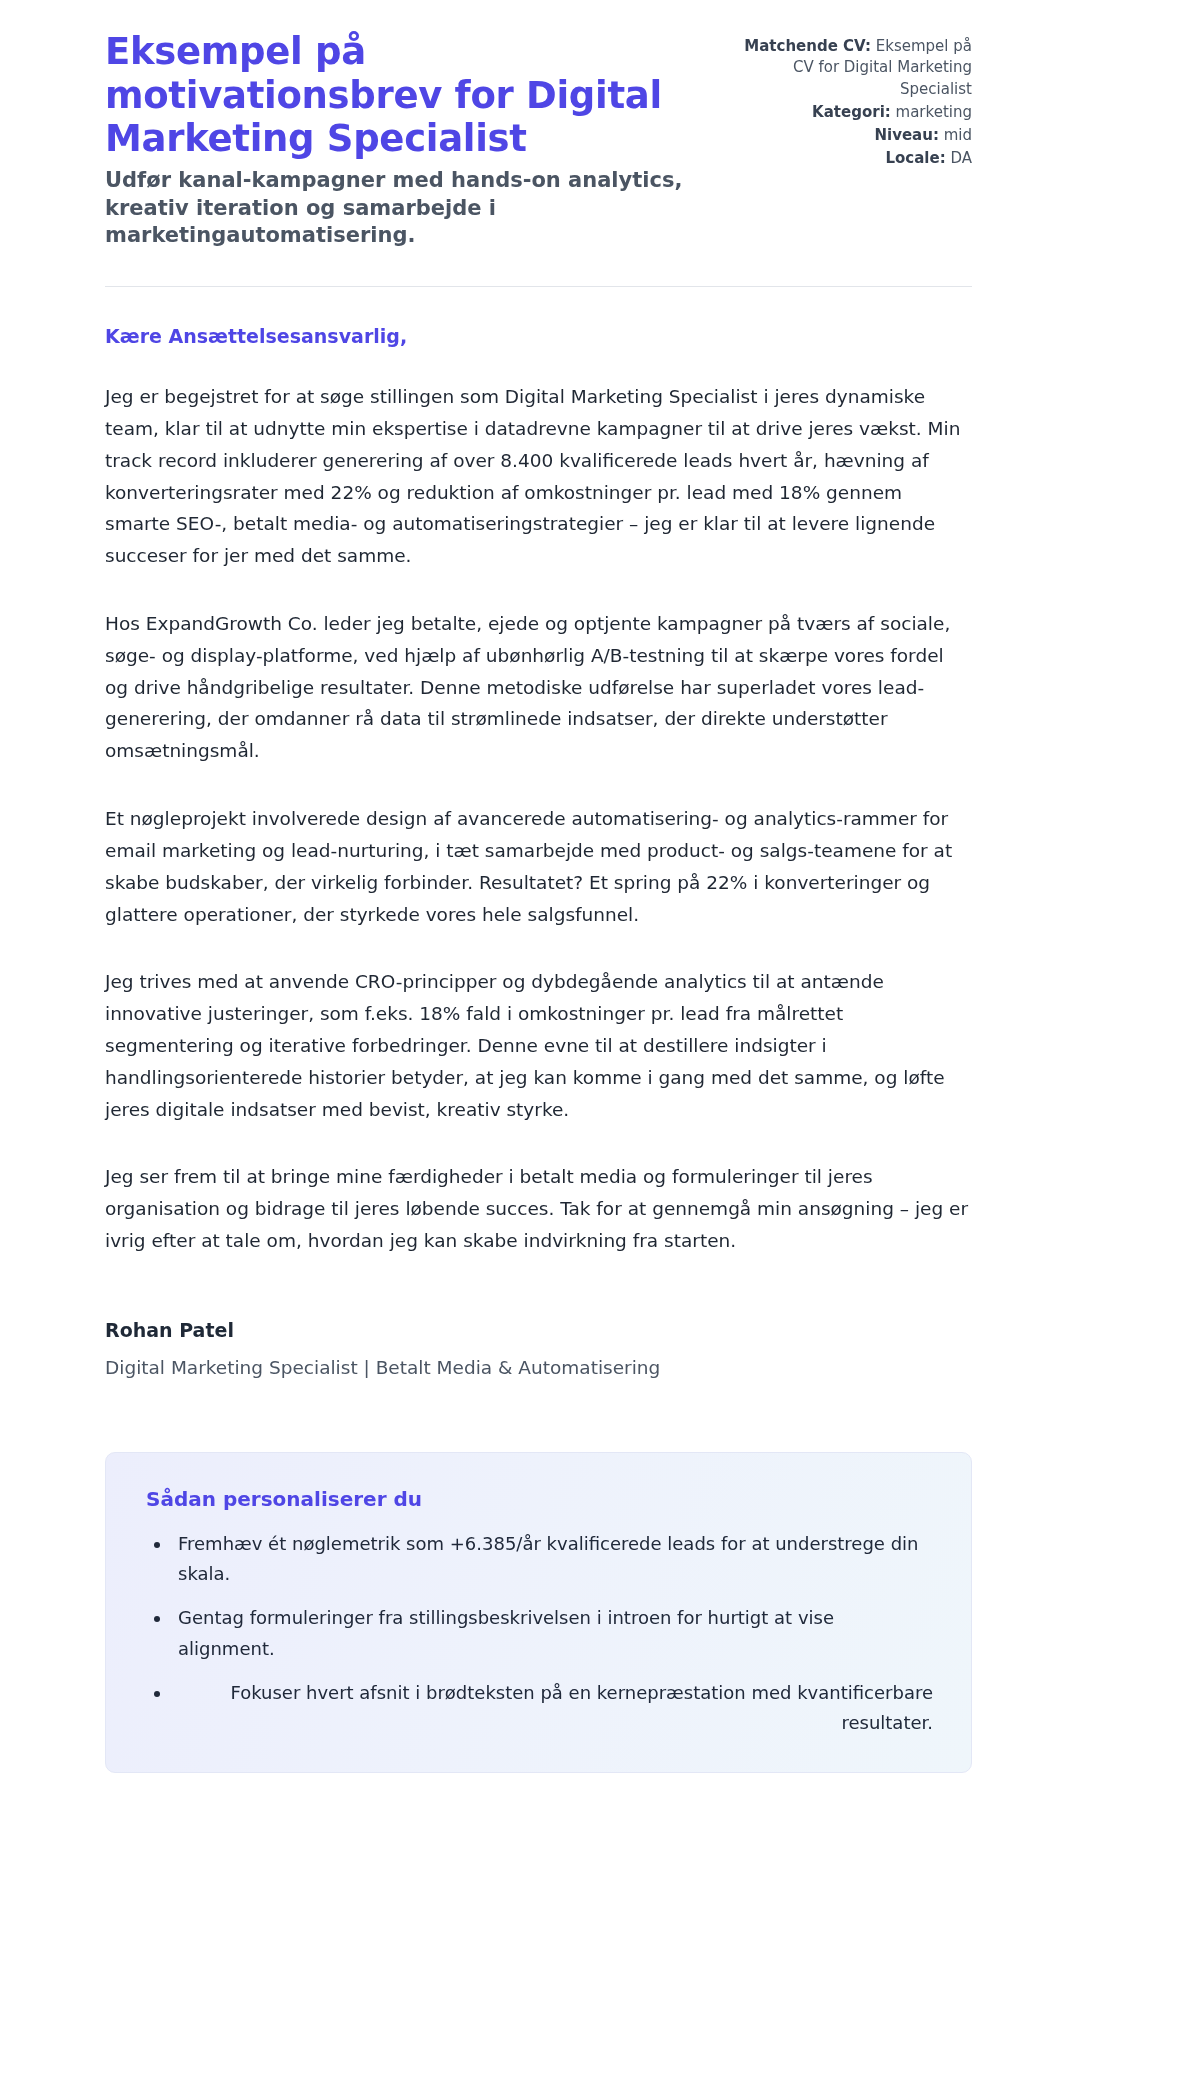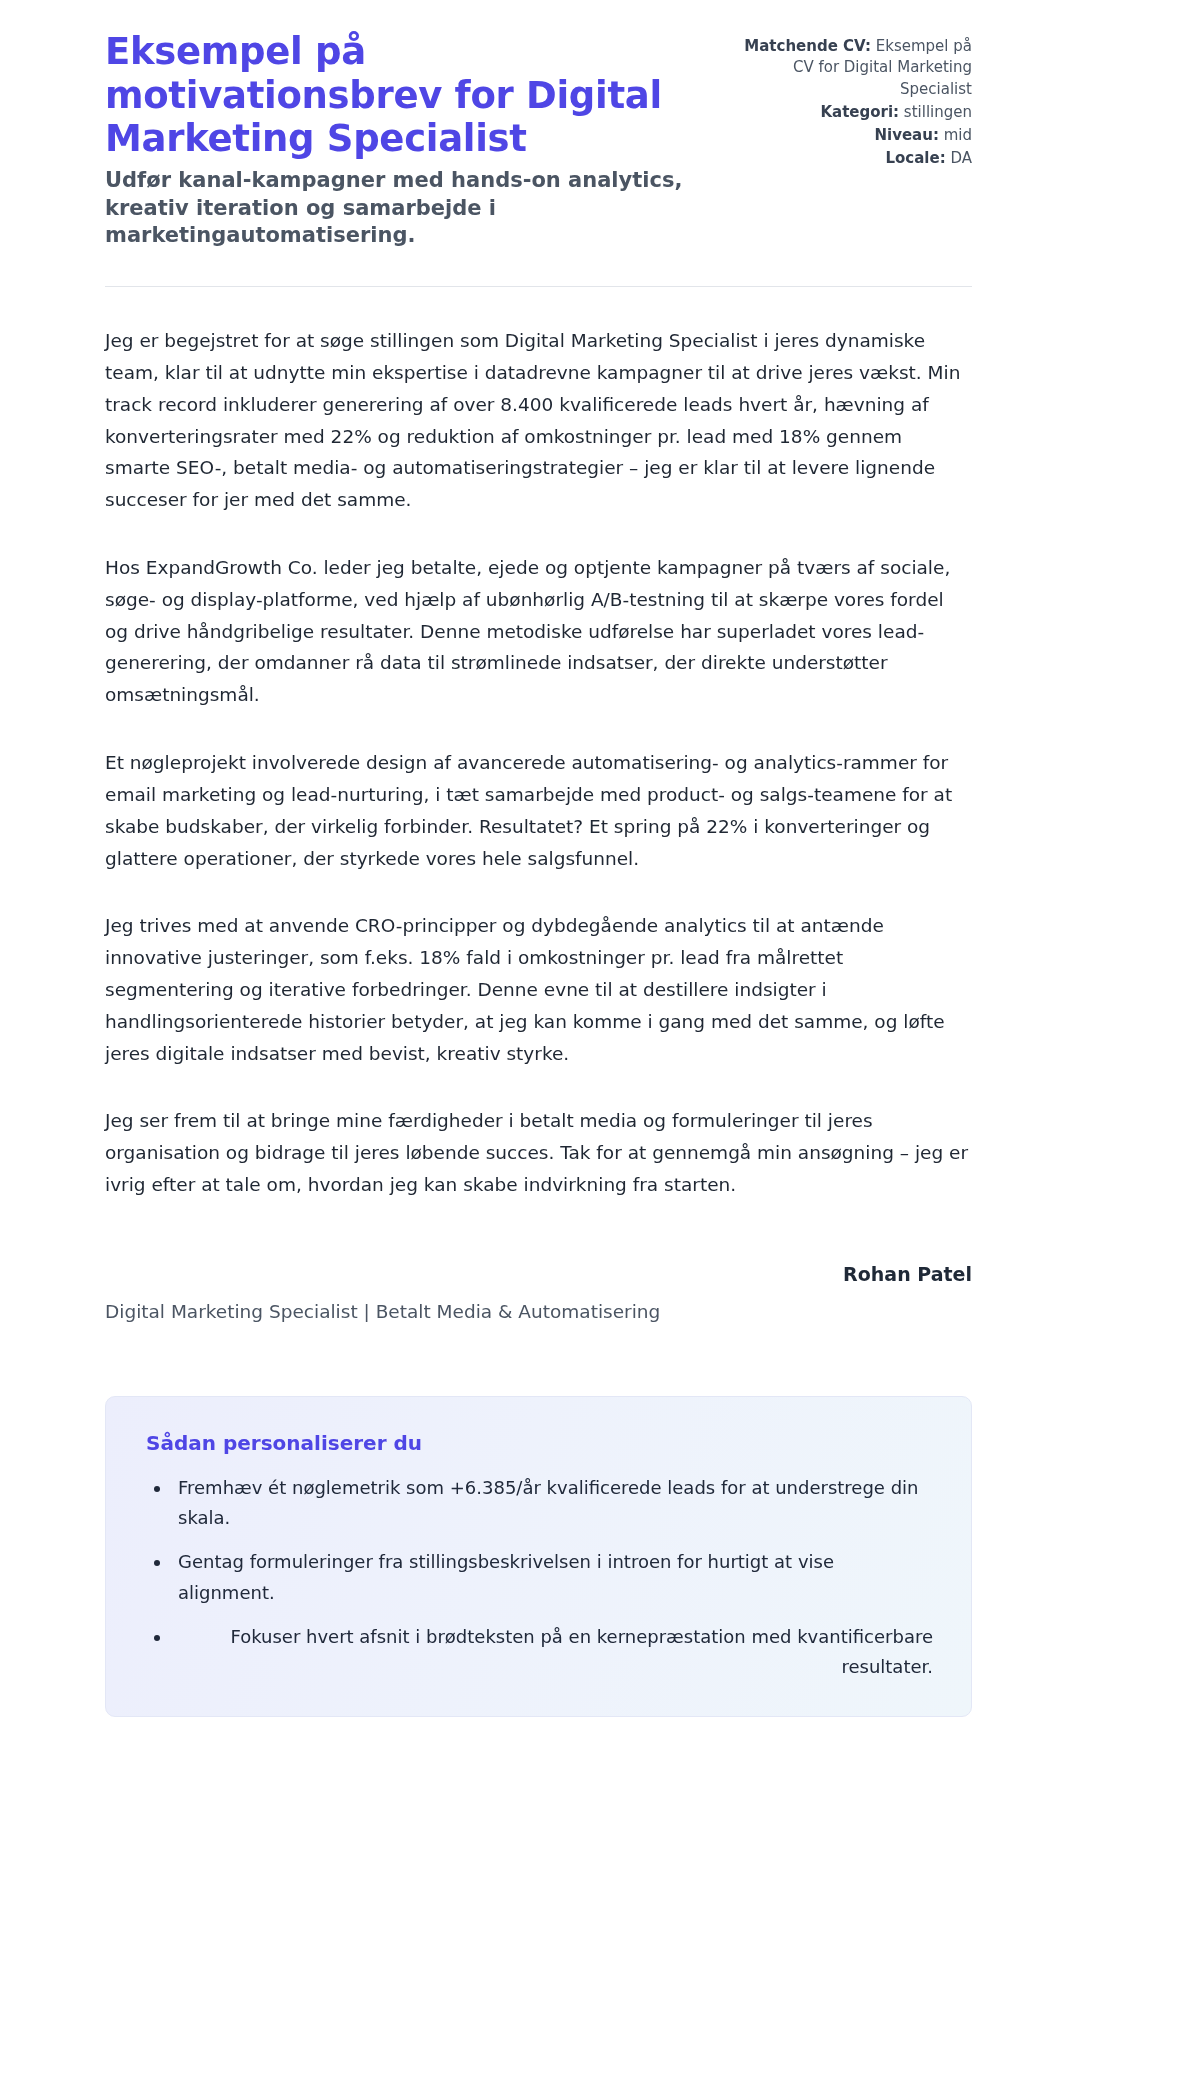--- a/index.html
+++ b/index.html
@@ -93,21 +93,20 @@
 
   
   .signature {
     margin-top: 62px;
   }
   .sign-name {
     margin: 0 0 16px 0;
     font-size: 19px;
     font-weight: 700;
     color: #1f2937;
-    text-align: right;
   }
   .sign-role {
     margin: 0;
     font-size: 18.5px;
     font-weight: 400;
     color: #4b5563;
   }
 
   
   .tags {
@@ -164,36 +163,37 @@
       <h1 class="doc-title">Eksempel på motivationsbrev for Digital Marketing Specialist</h1>
       <p class="doc-subtitle">Udfør kanal-kampagner med hands-on analytics, kreativ iteration og samarbejde i marketingautomatisering.</p>
     </div>
     <div class="header-meta">
       <div class="meta-row">
         <span class="meta-label">Matchende CV:</span>
         <span class="meta-value">Eksempel på CV for Digital Marketing Specialist</span>
       </div>
       <div class="meta-row">
         <span class="meta-label">Kategori:</span>
-        <span class="meta-value">stillingen</span>
+        <span class="meta-value">marketing</span>
       </div>
       <div class="meta-row">
         <span class="meta-label">Niveau:</span>
         <span class="meta-value">mid</span>
       </div>
       <div class="meta-row">
         <span class="meta-label">Locale:</span>
         <span class="meta-value">DA</span>
       </div>
     </div>
   </div>
 
   <hr class="divider">
 
   <div class="letter">
+    <p class="salutation">Kære Ansættelsesansvarlig,</p>
     <p class="body-par">Jeg er begejstret for at søge stillingen som Digital Marketing Specialist i jeres dynamiske team, klar til at udnytte min ekspertise i datadrevne kampagner til at drive jeres vækst. Min track record inkluderer generering af over 8.400 kvalificerede leads hvert år, hævning af konverteringsrater med 22% og reduktion af omkostninger pr. lead med 18% gennem smarte SEO-, betalt media- og automatiseringstrategier – jeg er klar til at levere lignende succeser for jer med det samme.</p>
     <p class="body-par">Hos ExpandGrowth Co. leder jeg betalte, ejede og optjente kampagner på tværs af sociale, søge- og display-platforme, ved hjælp af ubønhørlig A/B-testning til at skærpe vores fordel og drive håndgribelige resultater. Denne metodiske udførelse har superladet vores lead-generering, der omdanner rå data til strømlinede indsatser, der direkte understøtter omsætningsmål.</p>
     <p class="body-par">Et nøgleprojekt involverede design af avancerede automatisering- og analytics-rammer for email marketing og lead-nurturing, i tæt samarbejde med product- og salgs-teamene for at skabe budskaber, der virkelig forbinder. Resultatet? Et spring på 22% i konverteringer og glattere operationer, der styrkede vores hele salgsfunnel.</p>
     <p class="body-par">Jeg trives med at anvende CRO-principper og dybdegående analytics til at antænde innovative justeringer, som f.eks. 18% fald i omkostninger pr. lead fra målrettet segmentering og iterative forbedringer. Denne evne til at destillere indsigter i handlingsorienterede historier betyder, at jeg kan komme i gang med det samme, og løfte jeres digitale indsatser med bevist, kreativ styrke.</p>
     <p class="body-par">Jeg ser frem til at bringe mine færdigheder i betalt media og formuleringer til jeres organisation og bidrage til jeres løbende succes. Tak for at gennemgå min ansøgning – jeg er ivrig efter at tale om, hvordan jeg kan skabe indvirkning fra starten.</p>
   </div>
 
   <div class="signature">
     <p class="sign-name">Rohan Patel</p>
     <p class="sign-role">Digital Marketing Specialist | Betalt Media &amp; Automatisering</p>

